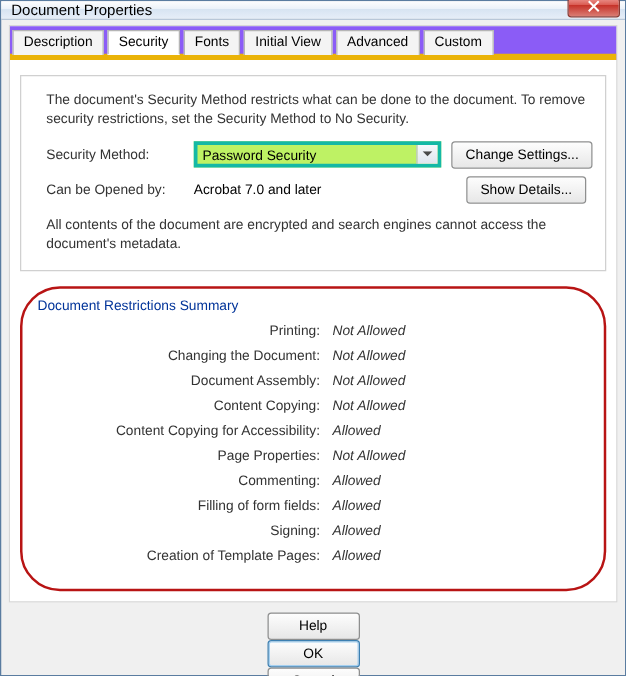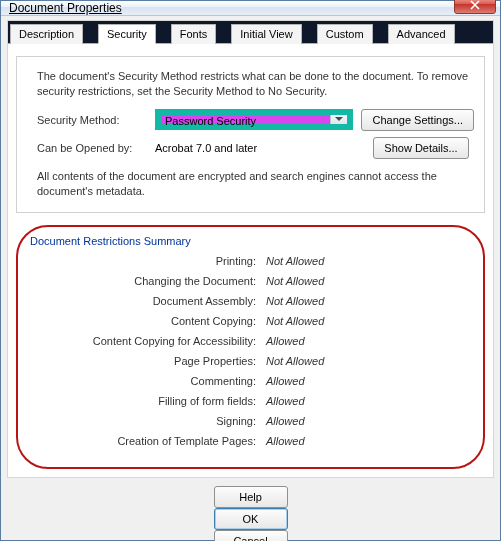--- a/index.html
+++ b/index.html
@@ -19,21 +19,20 @@
     flex-direction: column;
     position: relative;
   }
   .titlebar {
     height: 24px;
     background: linear-gradient(to bottom, #fdfdfe 0%, #eaf1f9 45%, #d7e4f2 46%, #e6eef8 100%);
     border-bottom: 1px solid #b8c7d8;
     display: flex;
     align-items: center;
     padding: 0 4px 0 8px;
-    text-decoration: underline;
   }
   .titlebar .title {
     flex: 1;
     color: #000;
     font-size: 12px;
   }
   .close-btn {
     width: 42px;
     height: 18px;
     border-radius: 0 0 3px 3px;
@@ -49,24 +48,24 @@
     flex: 1;
     background: #fff;
     margin: 4px 6px 0 6px;
     border: 1px solid #d6d6d6;
     display: flex;
     flex-direction: column;
     position: relative;
   }
   .tabstrip {
     display: flex;
-    gap: 16px;
+    gap: 4px;
     padding: 2px 2px 0 2px;
-    background: #0f172a;
-    border-bottom: 1px solid #eab308;
+    background: #8b5cf6;
+    border-bottom: 5px solid #eab308;
     position: relative;
     top: 0;
   }
   .tab {
     padding: 3px 8px;
     border: 1px solid #b5b5b5;
     border-bottom: none;
     background: #f4f4f4;
     margin-right: -1px;
     position: relative;
@@ -110,24 +109,24 @@
     gap: 8px;
   }
   .row .lbl {
     width: 110px;
     text-align: left;
     color: #333;
   }
   .select {
     flex: 1;
     height: 21px;
-    border: 6px solid #14b8a6;
-    background: #d946ef;
-    display: flex;
-    align-items: flex-start;
+    border: 3px solid #14b8a6;
+    background: #bef264;
+    display: flex;
+    align-items: flex-end;
     padding: 0 4px;
     position: relative;
     max-width: 210px;
   }
   .select .chev {
     position: absolute;
     right: 0; top: 0; bottom: 0;
     width: 17px;
     border-left: 1px solid #c0c5cd;
     background: linear-gradient(to bottom,#f6f8fb,#dfe5ee);
@@ -202,22 +201,22 @@
       </svg>
     </div>
   </div>
 
   <div class="client">
     <div class="tabstrip">
       <div class="tab">Description</div>
       <div class="tab active">Security</div>
       <div class="tab">Fonts</div>
       <div class="tab">Initial View</div>
+      <div class="tab">Advanced</div>
       <div class="tab">Custom</div>
-      <div class="tab">Advanced</div>
     </div>
 
     <div class="tabpage">
 
       <div class="group">
         <div class="desc">The document's Security Method restricts what can be done to the document. To remove security restrictions, set the Security Method to No Security.</div>
 
         <div class="row">
           <span class="lbl">Security Method:</span>
           <div class="select">

